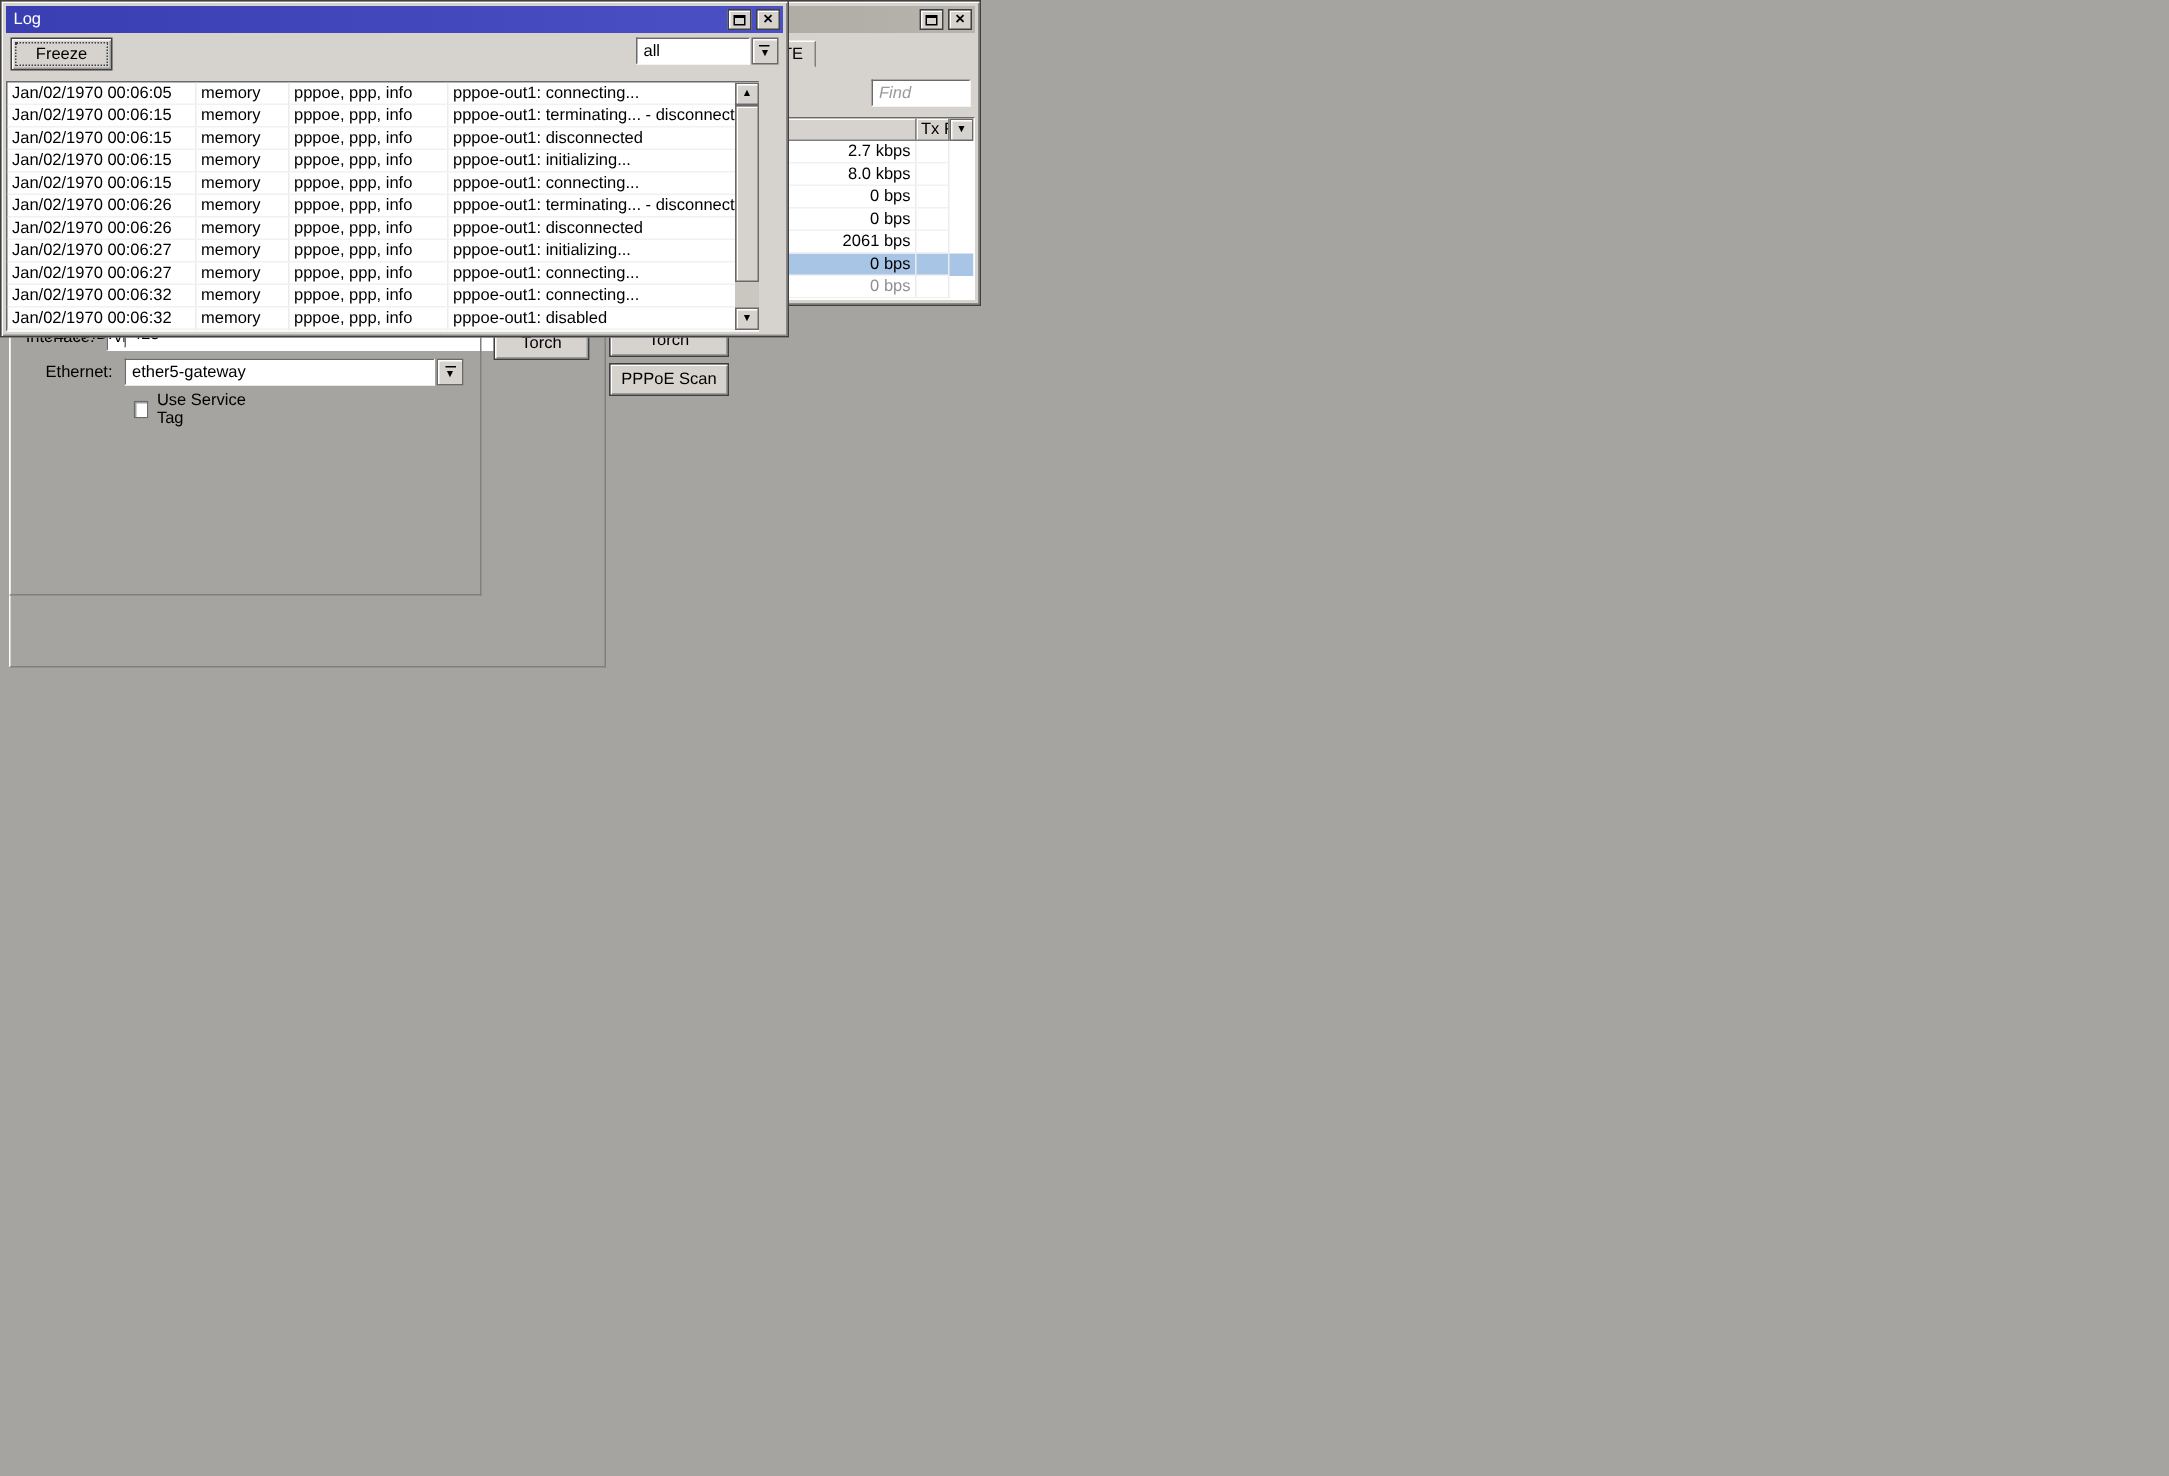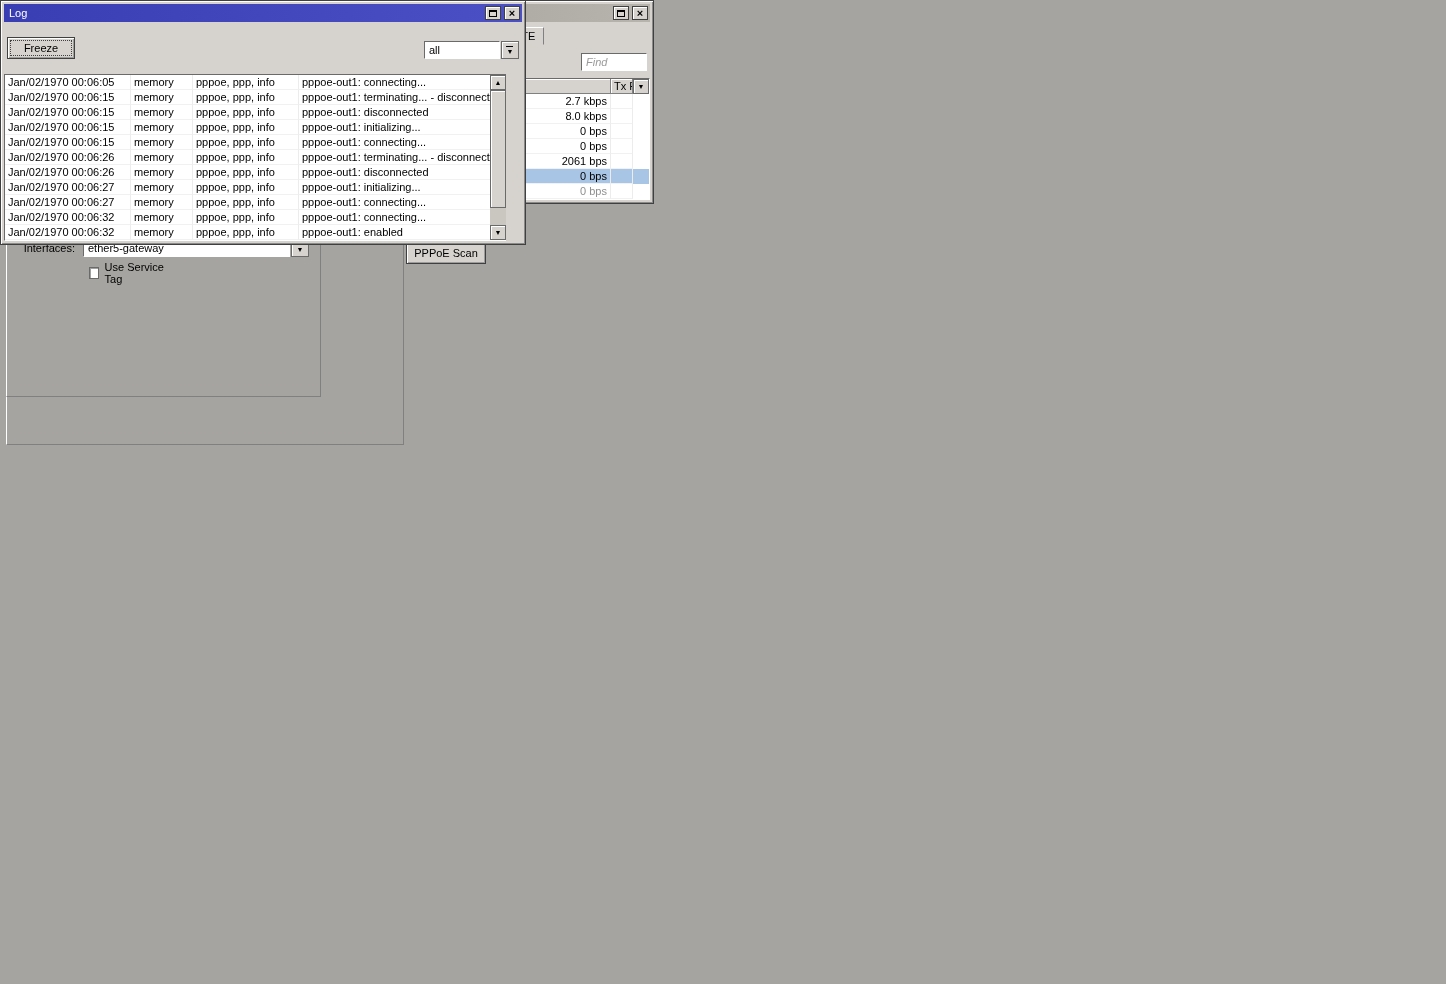--- a/index.html
+++ b/index.html
@@ -126,21 +126,21 @@
 #w-vlan .flab {width:76px}
 #w-vlan .inp.main {width:226px}
 #w-vlan .inp.short {width:207px}
 #w-vlan .r1{top:53px;left:6px} #w-vlan .r2{top:78px;left:6px} #w-vlan .r3{top:103px;left:6px}
 #w-vlan .r4{top:128px;left:6px} #w-vlan .r5{top:153px;left:6px} #w-vlan .r6{top:178px;left:6px}
 #w-vlan .hsep {left:11px;width:300px;top:203px}
 #w-vlan .r7{top:213px;left:6px} #w-vlan .r8{top:238px;left:6px}
 #w-vlan .r9{top:263px;left:88px}
 #w-vlan .btncol {left:328px;top:27px;width:64px}
 
-#w-log .freezerow {display:flex;align-items:flex-end;padding:15px 3px;flex:0 0 32px}
+#w-log .freezerow {display:flex;align-items:flex-start;padding:3px 3px;flex:0 0 32px}
 #w-log .freeze {width:68px;height:22px;outline:1px dotted #404040;outline-offset:-4px}
 #w-log .allbox {margin-left:auto;width:76px}
 
 #w-bg {padding:2px}
 #w-bg .bghead {position:absolute;left:3px;right:3px;top:82px;height:16px;display:flex;background:#d6d3ce}
 #w-bg .bgwhite {position:absolute;left:3px;right:3px;top:98px;bottom:37px;background:#fff;border-left:1px solid #6a6a6a}
 #w-bg .hscroll {bottom:23px}
 #w-bg .bgftr {position:absolute;left:3px;bottom:4px}
 #w-bg .tbar {position:absolute;left:2px;top:2px;right:2px}
 
@@ -584,21 +584,21 @@
         <span class="bar"></span>
         <span class="arr">▼</span>
       </span>
     </div>
   <div class="hsep"></div>
   <div class="frow r7">
       <span class="flab">VLAN ID:</span>
       <input class="inp main" value="423" style="">
     </div>
   <div class="frow r8">
-      <span class="flab">Interfaces:</span>
+      <span class="flab">Ethernet:</span>
       <input class="inp short" value="ether5-gateway" style="">
       <span class="combo">
         <span class="bar"></span>
         <span class="arr">▼</span>
       </span>
     </div>
   <div class="frow r9">
       <span class="cb"></span>
       <span>Use Service Tag</span>
     </div>
@@ -697,21 +697,21 @@
         <div class="trow">
           <span class="c ct">Jan/02/1970 00:06:32</span>
           <span class="c cs">memory</span>
           <span class="c co">pppoe, ppp, info</span>
           <span class="c grow">pppoe-out1: connecting...</span>
         </div>
         <div class="trow">
           <span class="c ct">Jan/02/1970 00:06:32</span>
           <span class="c cs">memory</span>
           <span class="c co">pppoe, ppp, info</span>
-          <span class="c grow">pppoe-out1: enabled</span>
+          <span class="c grow">pppoe-out1: disabled</span>
         </div>
       </div>
     <div class="vscroll">
       <span class="sbtn">▲</span>
       <span class="vthumb"></span>
       <span style="flex:1"></span>
       <span class="sbtn">▼</span>
     </div>
   </div>
 </div>

